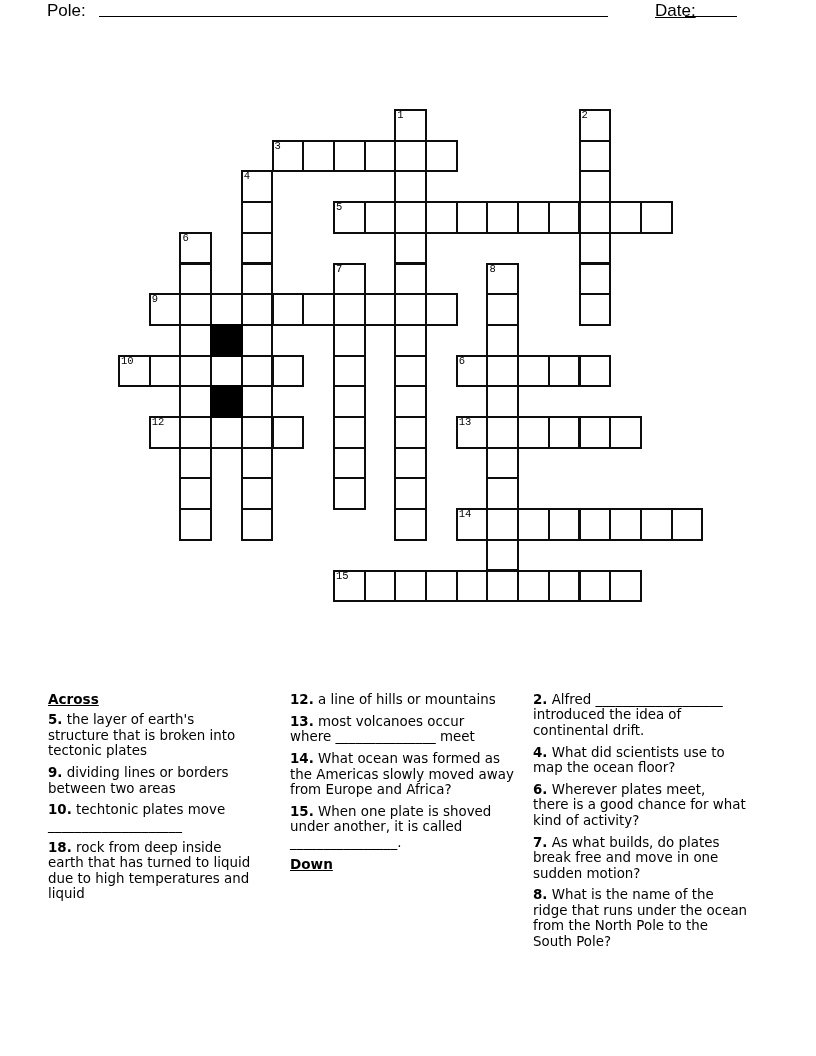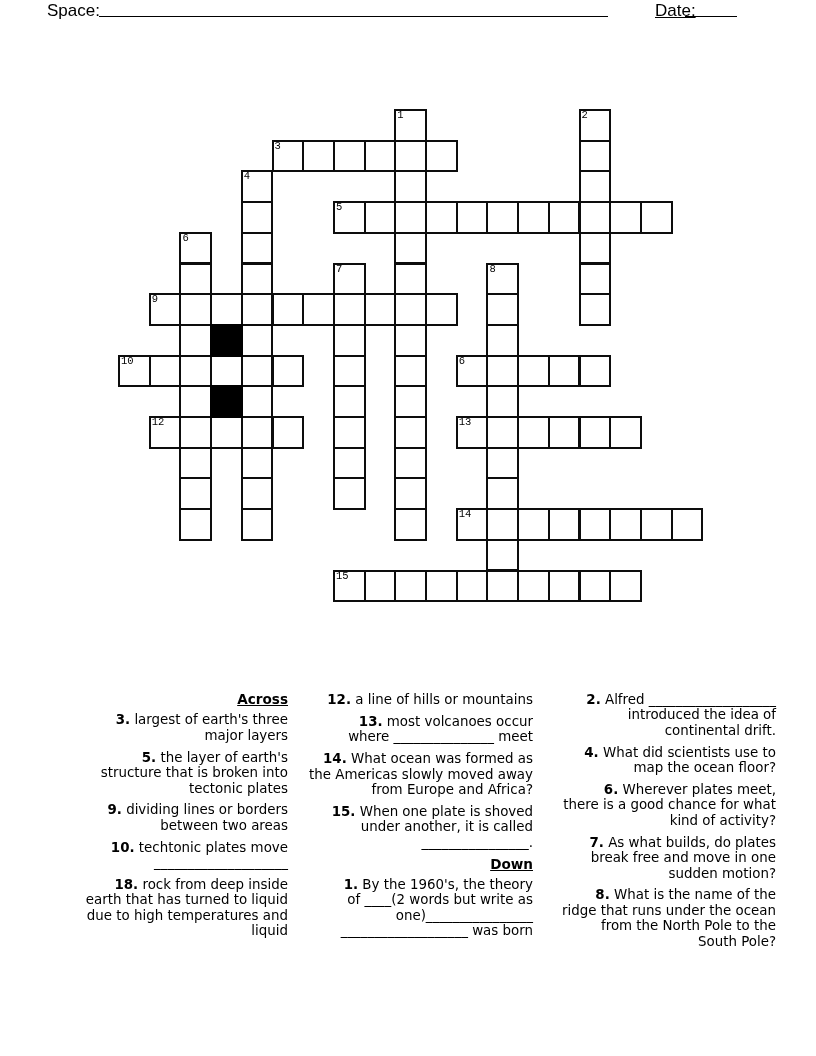--- a/index.html
+++ b/index.html
@@ -26,37 +26,37 @@
   .cell {
     position:absolute; width:32.7px; height:32.7px; box-sizing:border-box;
     border:2px solid #0d0d0d; background:#ffffff;
   }
   .cell.black { background:#000; border-color:#000; }
   .cell .num {
     position:absolute; top:-1px; left:1px;
     font-family:"Liberation Mono", monospace; font-size:10.5px; line-height:11px;
   }
   
-  .clue-col { position:absolute; top:692px; font-size:13.4px; line-height:15.4px;text-align:right; }
+  .clue-col { position:absolute; top:692px; font-size:13.4px; line-height:15.4px; }
   .clue-col.c1 { left:48px;  width:240px; }
   .clue-col.c2 { left:290px; width:243px; }
   .clue-col.c3 { left:533px; width:243px; }
   .clue-heading {
     font-weight:bold; text-decoration:underline; font-size:13.6px;
     margin:0 0 5px 0;
   }
   .clue { margin:0 0 6.5px 0; white-space:pre-line; }
   .clue .cnum { font-weight:bold; }
 </style>
 </head>
 <body>
 
 <div class="page">
 
-  <span class="hdr-label name-label">Space:</span>
+  <span class="hdr-label name-label">Pole:</span>
   <div class="blank-line name-line"></div>
 
   <span class="hdr-label date-label">Date:</span>
   <div class="blank-line date-line"></div>
 
 
   <div class="grid">
       <div class="cell" style="left: 276.3px; top: 0px;">
         <span class="num">1</span>
       </div>
@@ -200,22 +200,20 @@
       <div class="cell" style="left: 399.1px; top: 460.5px;"></div>
       <div class="cell" style="left: 429.8px; top: 460.5px;"></div>
       <div class="cell" style="left: 460.5px; top: 460.5px;"></div>
       <div class="cell" style="left: 491.2px; top: 460.5px;"></div>
       <div class="cell black" style="left: 92.1px; top: 214.9px;"></div>
       <div class="cell black" style="left: 92.1px; top: 276.3px;"></div>
     </div>
 
   <div class="clue-col c1">
       <div class="clue-heading">Across</div>
-      <div class="clue"><span class="cnum">3.</span> largest of earth's three
-major layers</div>
       <div class="clue"><span class="cnum">5.</span> the layer of earth's
 structure that is broken into
 tectonic plates</div>
       <div class="clue"><span class="cnum">9.</span> dividing lines or borders
 between two areas</div>
       <div class="clue"><span class="cnum">10.</span> techtonic plates move
 ____________________</div>
       <div class="clue"><span class="cnum">18.</span> rock from deep inside
 earth that has turned to liquid
 due to high temperatures and
@@ -225,24 +223,20 @@
       <div class="clue"><span class="cnum">12.</span> a line of hills or mountains</div>
       <div class="clue"><span class="cnum">13.</span> most volcanoes occur
 where _______________ meet</div>
       <div class="clue"><span class="cnum">14.</span> What ocean was formed as
 the Americas slowly moved away
 from Europe and Africa?</div>
       <div class="clue"><span class="cnum">15.</span> When one plate is shoved
 under another, it is called
 ________________.</div>
       <div class="clue-heading">Down</div>
-      <div class="clue"><span class="cnum">1.</span> By the 1960's, the theory
-of ____(2 words but write as
-one)________________
-___________________ was born</div>
     </div>
   <div class="clue-col c3">
       <div class="clue"><span class="cnum">2.</span> Alfred ___________________
 introduced the idea of
 continental drift.</div>
       <div class="clue"><span class="cnum">4.</span> What did scientists use to
 map the ocean floor?</div>
       <div class="clue"><span class="cnum">6.</span> Wherever plates meet,
 there is a good chance for what
 kind of activity?</div>

